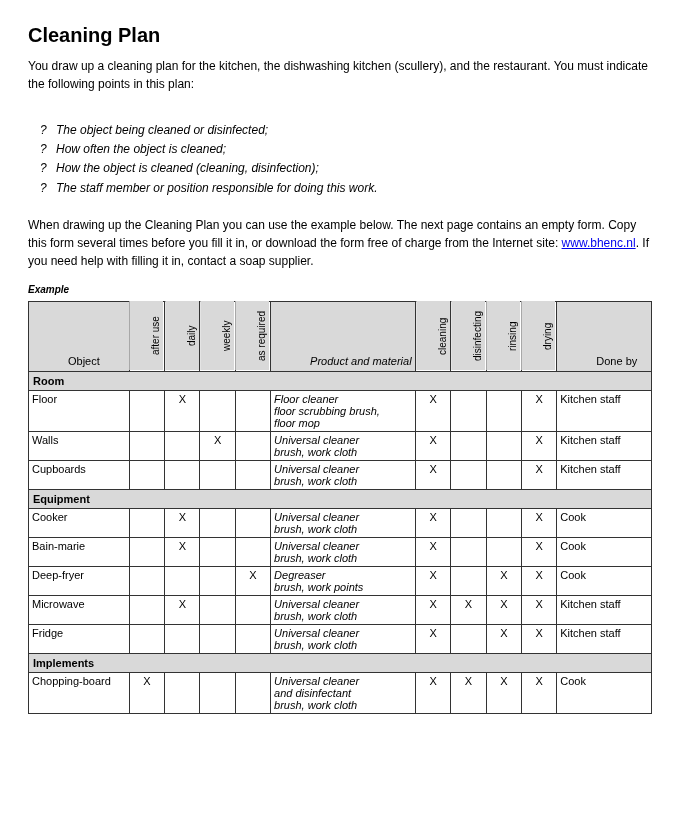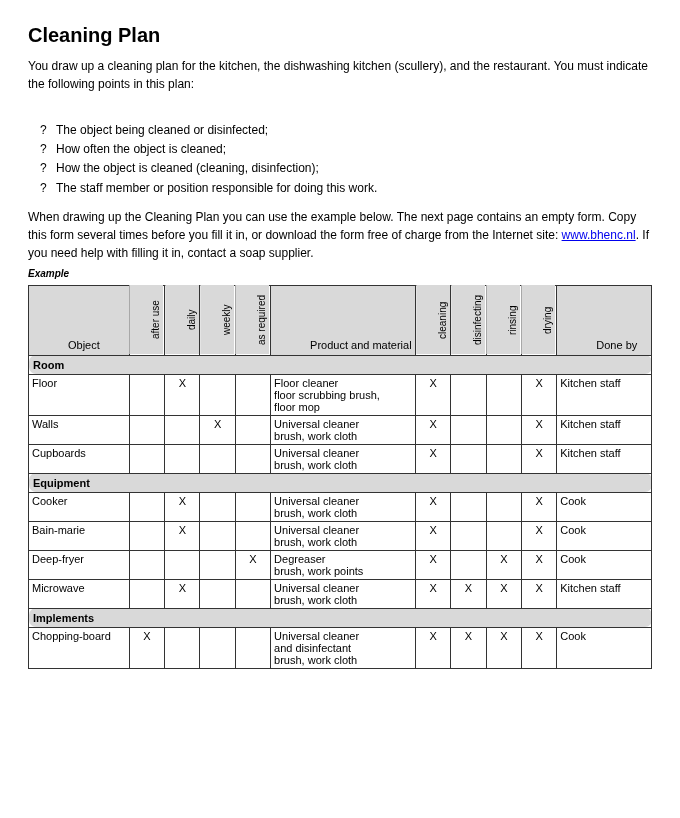--- a/index.html
+++ b/index.html
@@ -16,35 +16,36 @@
       font-size: 20px;
       font-weight: bold;
       margin-bottom: 10px;
     }
     .intro {
       margin-bottom: 28px;
       line-height: 1.5;
     }
     .bullets {
       margin-left: 16px;
-      margin-bottom: 10px;
+      margin-bottom: 18px;
       line-height: 1.6;
+      font-style: italic;
     }
     .bullets li {
       list-style: none;
       padding-left: 12px;
       position: relative;
     }
     .bullets li::before {
       content: '?';
       position: absolute;
       left: -4px;
     }
     .note {
-      margin-bottom: 6px;
+      margin-bottom: 14px;
       line-height: 1.5;
     }
     .note a { text-decoration: underline; }
     .example-label {
       font-style: italic;
       font-weight: bold;
       margin-bottom: 6px;
       font-size: 10px;
     }
     table {
@@ -75,32 +76,32 @@
     }
     .object-header {
       vertical-align: bottom;
       font-weight: normal;
       padding-bottom: 4px;
     }
     .section-row td {
       background: #d9d9d9;
       font-weight: bold;
       padding: 3px 4px;
-      border-radius: 7px;
     }
     .data-row td {
       background: #fff;
       vertical-align: top;
       padding: 2px 3px;
     }
     .center-col {
       text-align: center;
     }
     .product-col {
       width: 115px;
+      font-style: italic;
     }
     .object-col {
       width: 80px;
     }
     .freq-col {
       width: 28px;
       text-align: center;
     }
     .done-col {
       width: 75px;
@@ -241,20 +242,34 @@
         <td class="freq-col center-col"></td>
         <td class="freq-col center-col"></td>
         <td class="product-col" style="white-space: pre-line;">Universal cleaner
 brush, work cloth</td>
         <td class="freq-col center-col">X</td>
         <td class="freq-col center-col">X</td>
         <td class="freq-col center-col">X</td>
         <td class="freq-col center-col">X</td>
         <td class="done-col">Kitchen staff</td>
       </tr>
+      <tr class="data-row">
+        <td class="object-col">Fridge</td>
+        <td class="freq-col center-col"></td>
+        <td class="freq-col center-col"></td>
+        <td class="freq-col center-col"></td>
+        <td class="freq-col center-col"></td>
+        <td class="product-col" style="white-space: pre-line;">Universal cleaner
+brush, work cloth</td>
+        <td class="freq-col center-col">X</td>
+        <td class="freq-col center-col"></td>
+        <td class="freq-col center-col">X</td>
+        <td class="freq-col center-col">X</td>
+        <td class="done-col">Kitchen staff</td>
+      </tr>
       <tr class="section-row">
         <td colspan="11">Implements</td>
       </tr>
       <tr class="data-row">
         <td class="object-col">Chopping-board</td>
         <td class="freq-col center-col">X</td>
         <td class="freq-col center-col"></td>
         <td class="freq-col center-col"></td>
         <td class="freq-col center-col"></td>
         <td class="product-col" style="white-space: pre-line;">Universal cleaner

